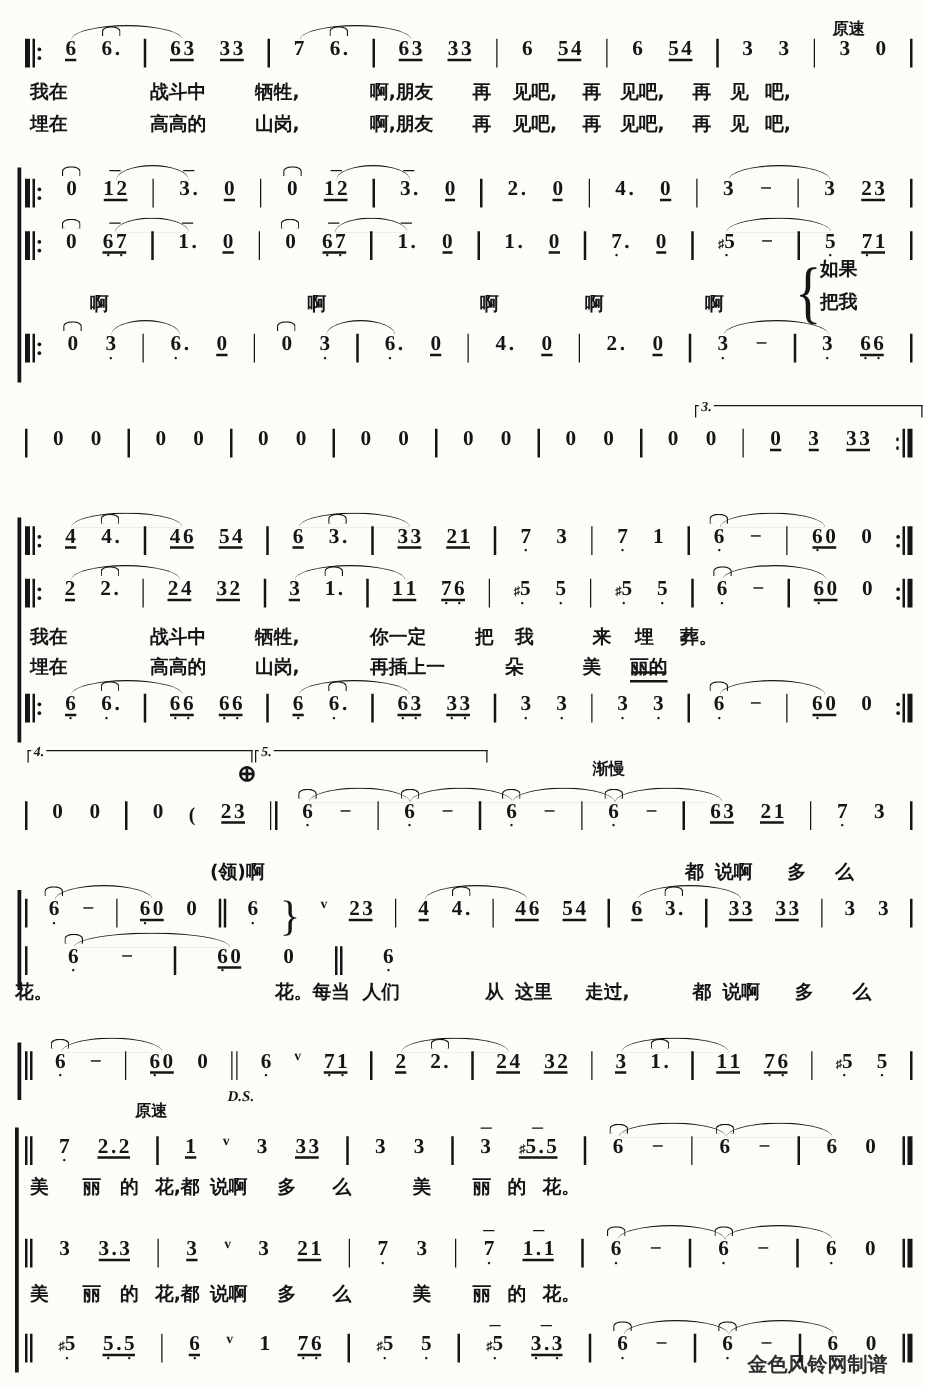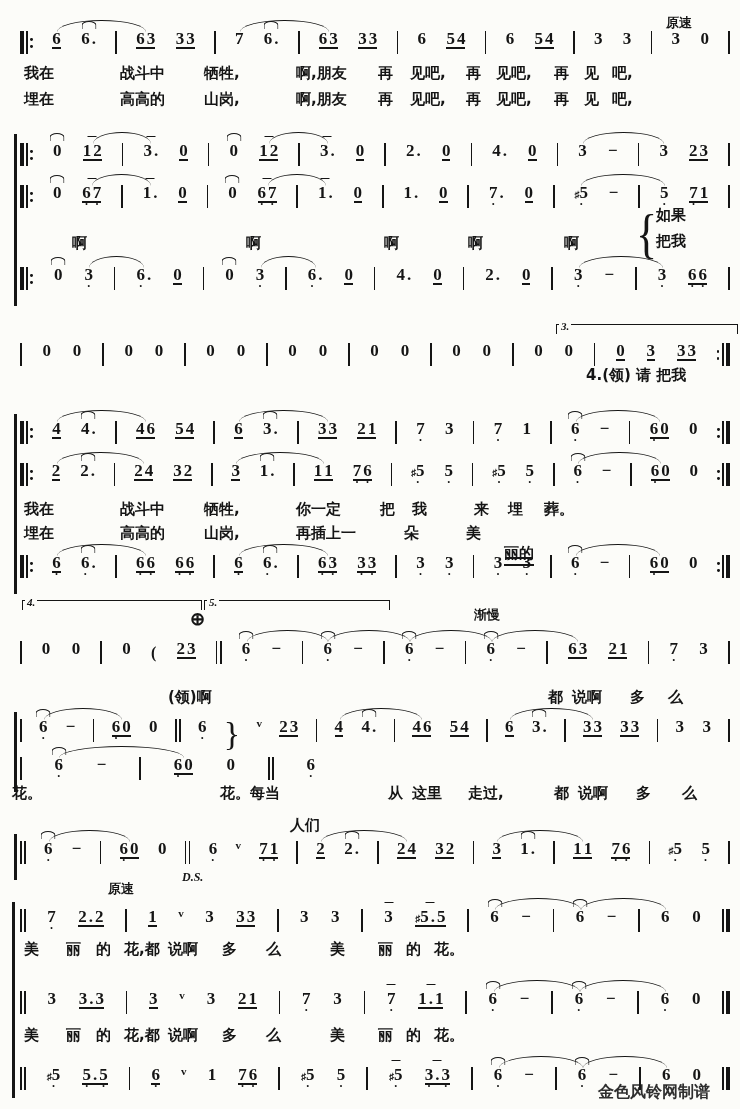--- a/index.html
+++ b/index.html
@@ -2343,54 +2343,51 @@
       <span class="lw" style="left: 584px;">见</span>
       <span class="lw" style="left: 612px;">吧,</span>
     </div>
     <div class="lyr" style="top: 234px;">
       <span class="lw" style="left: 72px;">啊</span>
       <span class="lw" style="left: 246px;">啊</span>
       <span class="lw" style="left: 384px;">啊</span>
       <span class="lw" style="left: 468px;">啊</span>
       <span class="lw" style="left: 564px;">啊</span>
     </div>
-    <div class="lyr" style="top: 366px;">
-      <span class="lw" style="left: 586px;">4.(领) 请 把我</span>
-    </div>
     <div class="lyr" style="top: 500px;">
       <span class="lw" style="left: 24px;">我在</span>
       <span class="lw" style="left: 120px;">战斗中</span>
       <span class="lw" style="left: 204px;">牺牲,</span>
       <span class="lw" style="left: 296px;">你一定</span>
       <span class="lw" style="left: 380px;">把</span>
       <span class="lw" style="left: 412px;">我</span>
       <span class="lw" style="left: 474px;">来</span>
       <span class="lw" style="left: 508px;">埋</span>
       <span class="lw" style="left: 544px;">葬。</span>
     </div>
     <div class="lyr" style="top: 524px;">
       <span class="lw" style="left: 24px;">埋在</span>
       <span class="lw" style="left: 120px;">高高的</span>
       <span class="lw" style="left: 204px;">山岗,</span>
       <span class="lw" style="left: 296px;">再插上一</span>
       <span class="lw" style="left: 404px;">朵</span>
       <span class="lw" style="left: 466px;">美</span>
-      <span class="lw u" style="left: 504px; margin-top: 20px;">丽的</span>
+      <span class="lw u" style="left: 504px;">丽的</span>
     </div>
     <div class="lyr" style="top: 688px;">
       <span class="lw" style="left: 168px;">(领)啊</span>
       <span class="lw" style="left: 548px;">都</span>
       <span class="lw" style="left: 572px;">说啊</span>
       <span class="lw" style="left: 630px;">多</span>
       <span class="lw" style="left: 668px;">么</span>
     </div>
     <div class="lyr" style="top: 784px;">
       <span class="lw" style="left: 12px;">花。</span>
       <span class="lw" style="left: 220px;">花。每当</span>
-      <span class="lw" style="left: 290px; margin-top: 32px;">人们</span>
+      <span class="lw" style="left: 290px;">人们</span>
       <span class="lw" style="left: 388px;">从</span>
       <span class="lw" style="left: 412px;">这里</span>
       <span class="lw" style="left: 468px;">走过,</span>
       <span class="lw" style="left: 554px;">都</span>
       <span class="lw" style="left: 578px;">说啊</span>
       <span class="lw" style="left: 636px;">多</span>
       <span class="lw" style="left: 682px;">么</span>
     </div>
     <div class="lyr" style="top: 940px;">
       <span class="lw" style="left: 24px;">美</span>

